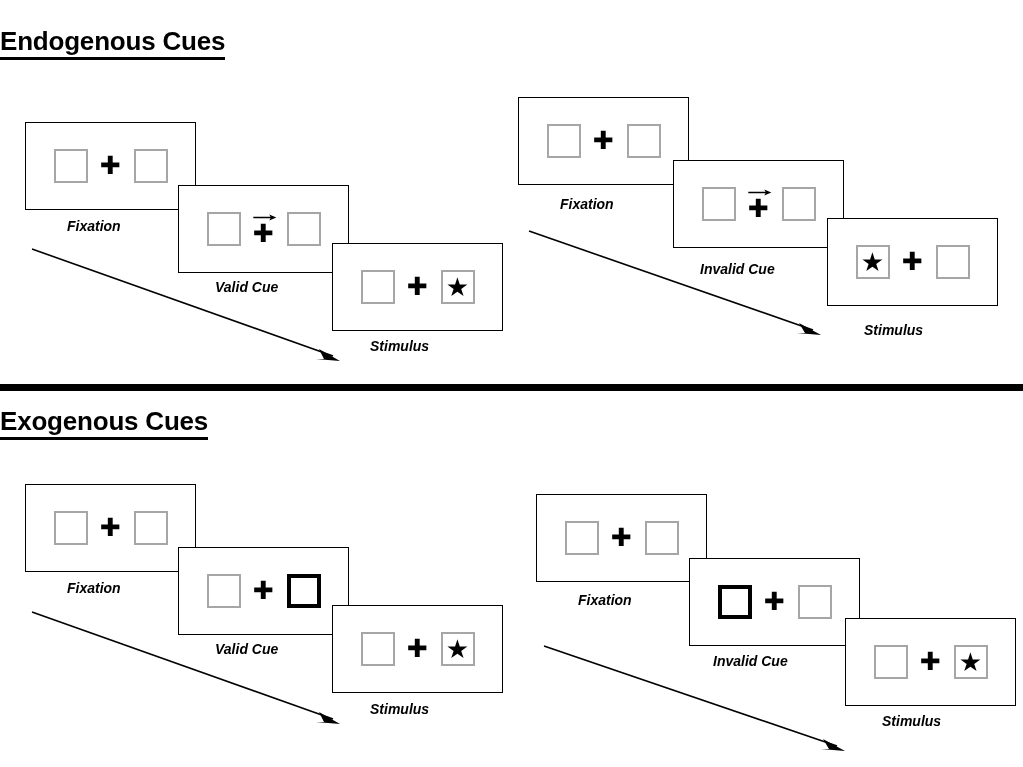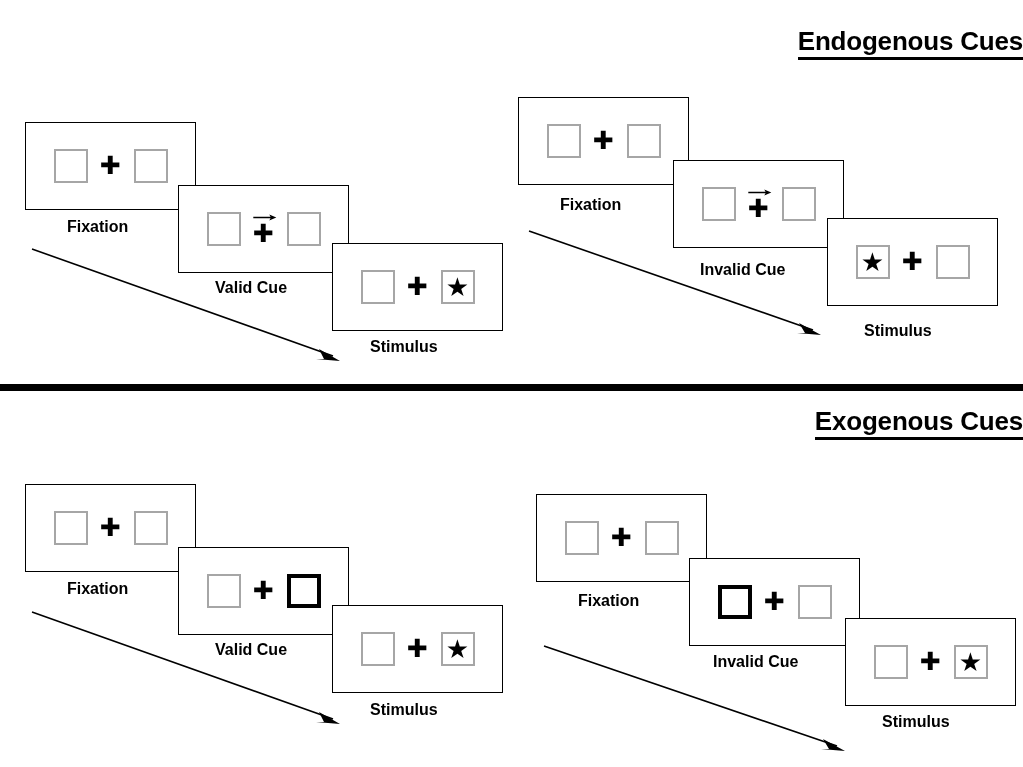--- a/index.html
+++ b/index.html
@@ -13,21 +13,21 @@
     position: relative;
     overflow: hidden;
     font-family: "Liberation Sans", sans-serif;
     color: #000000;
   }
 
   
   .section-title {
     position: absolute;
     width: 100%;
-    text-align: right;
+    text-align: left;
     font-size: 26px;
     font-weight: bold;
     letter-spacing: -0.2px;
   }
   .section-title span {
     border-bottom: 3px solid #000;
     padding-bottom: 1px;
   }
   #title-endogenous { top: 26px; left: 0; }
   #title-exogenous  { top: 406px; left: 0; }
@@ -100,23 +100,24 @@
   .star {
     font-size: 26px;
     line-height: 1;
     color: #000000;
     font-family: "DejaVu Sans", sans-serif;
   }
 
   
   .caption {
     position: absolute;
-    font-size: 16px;
+    font-size: 14px;
     font-weight: bold;
     white-space: nowrap;
+    font-style: italic;
   }
 
   
   .timeline-arrow {
     position: absolute;
     overflow: visible;
   }
 </style>
 </head>
 <body>

